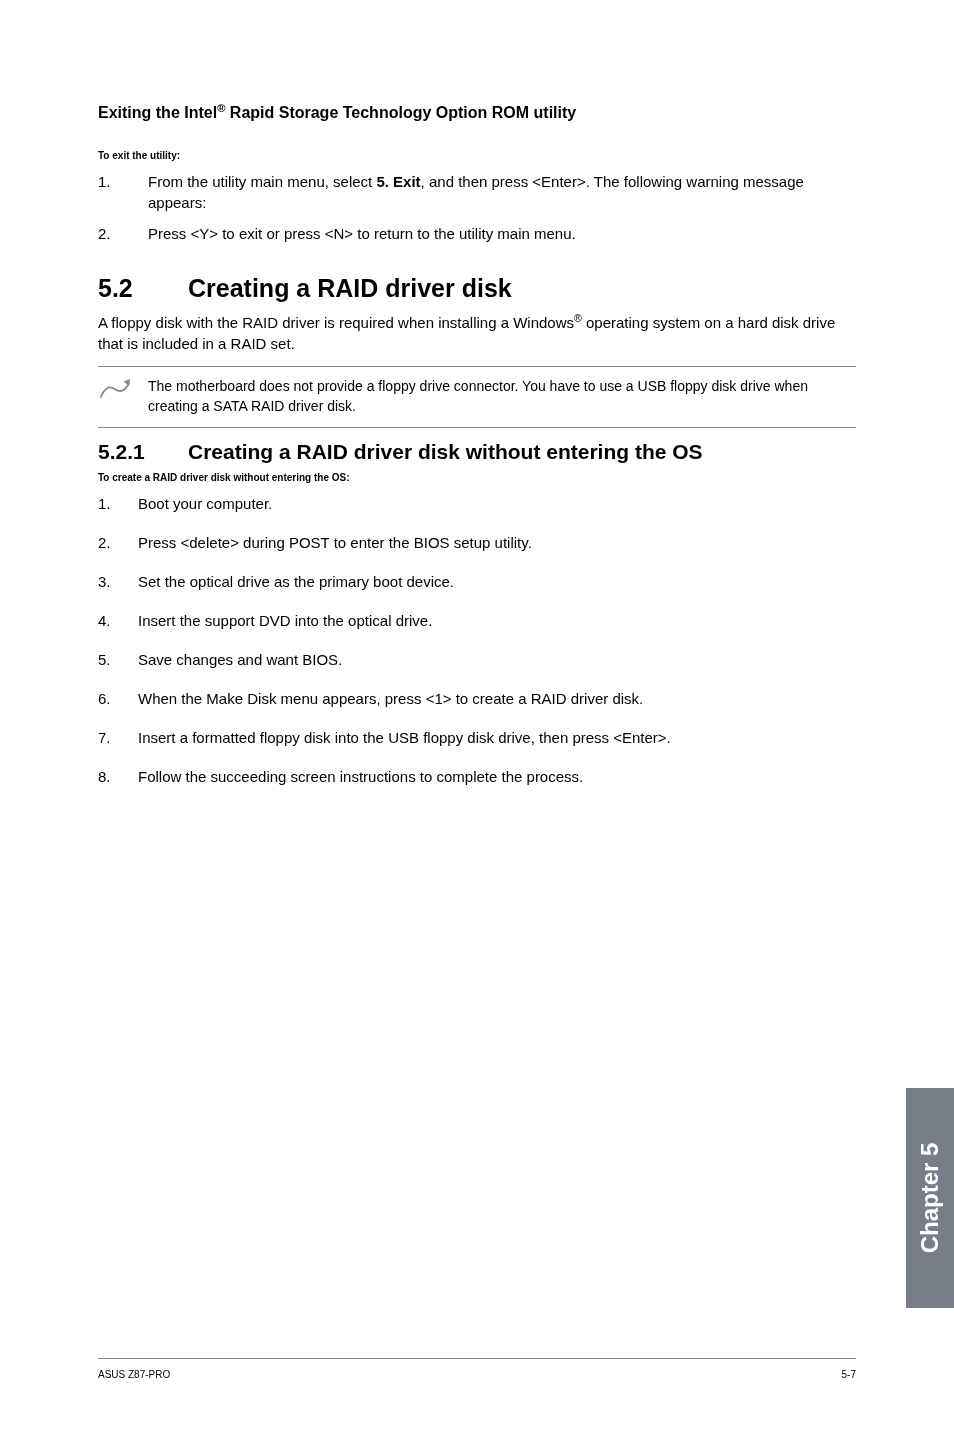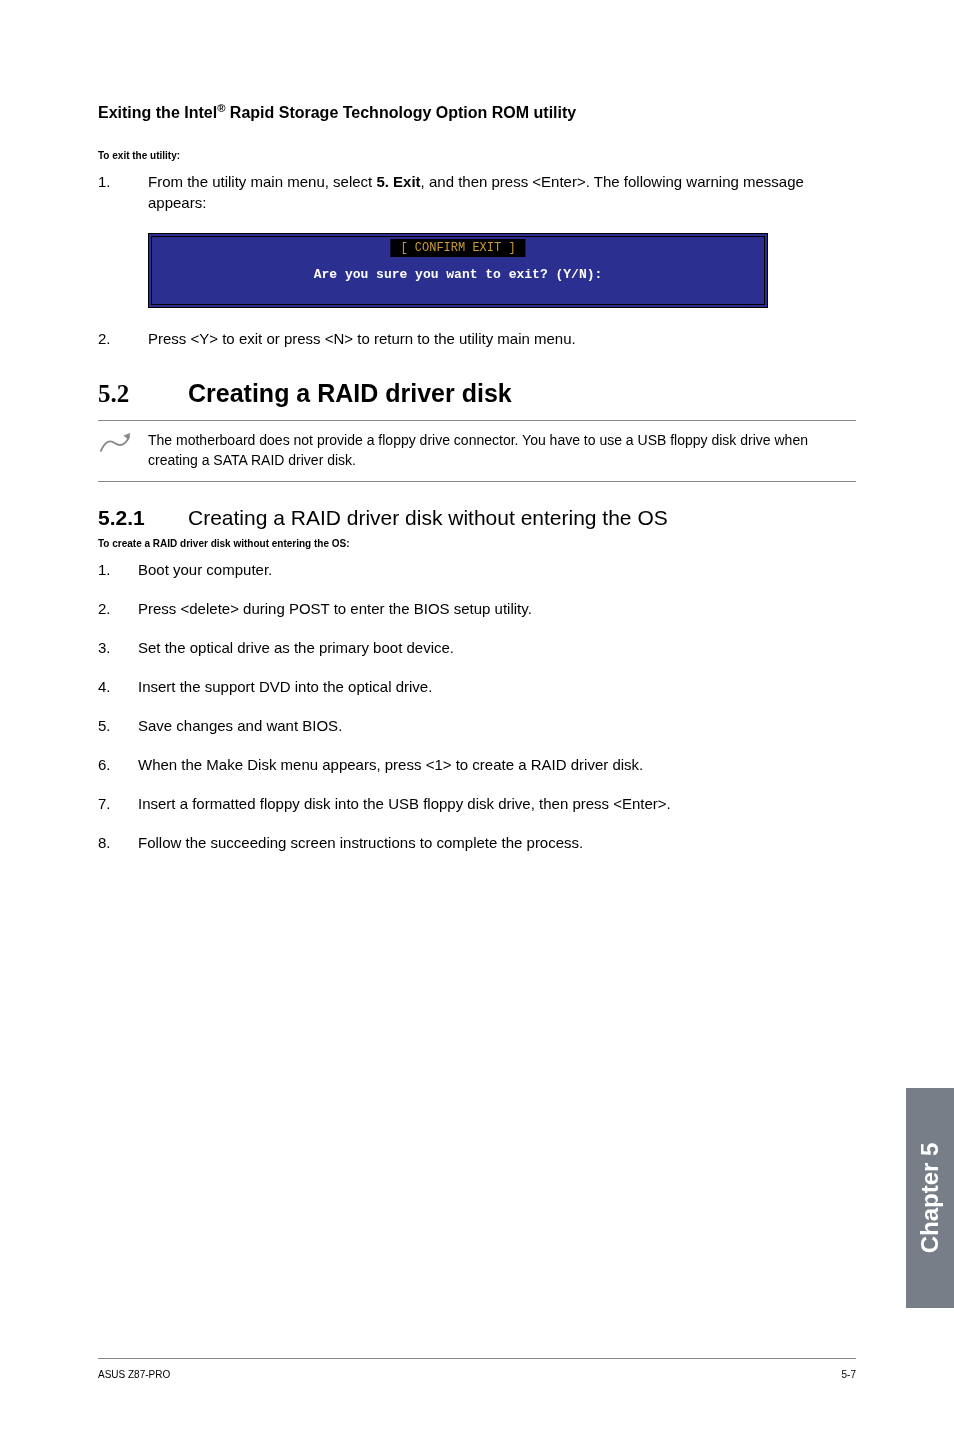--- a/index.html
+++ b/index.html
@@ -77,41 +77,40 @@
       display: flex;
       align-items: baseline;
       margin-top: 30px;
       margin-bottom: 8px;
     }
     .h2-num {
       font-size: 25px;
       font-weight: bold;
       width: 90px;
       flex-shrink: 0;
-      font-family: Liberation Serif, serif;
     }
     .h2-title {
       font-size: 25px;
       font-weight: bold;
     }
     .h3-row {
       display: flex;
       align-items: flex-start;
-      margin-top: 24px;
+      margin-top: 12px;
       margin-bottom: 8px;
     }
     .h3-num {
       font-size: 21px;
       font-weight: bold;
       width: 90px;
       flex-shrink: 0;
     }
     .h3-title {
       font-size: 21px;
-      font-weight: normal;
+      font-weight: bold;
     }
     .note-row {
       display: flex;
       border-top: 1px solid #888;
       border-bottom: 1px solid #888;
       padding: 10px 0;
       margin: 12px 0 8px 0;
     }
     .note-icon {
       width: 50px;
@@ -185,35 +184,34 @@
 
   <div class="h4">To exit the utility:</div>
 
   <div class="ol-item">
     <div class="num">1.</div>
     <div class="txt">
       <span>From the utility main menu, select </span><span class="bold">5. Exit</span><span>, and then press &lt;Enter&gt;. The following warning message appears:</span>
     </div>
   </div>
 
-  <div class="terminal-box">
-    <div class="terminal-header">[ CONFIRM EXIT ]</div>
-    <div class="terminal-line">Are you sure you want to exit? (Y/N):</div>
-  </div>
 
   <div class="ol-item">
     <div class="num">2.</div>
     <div class="txt">Press &lt;Y&gt; to exit or press &lt;N&gt; to return to the utility main menu.</div>
   </div>
 
   <div class="h2-row">
     <div class="h2-num">5.2</div>
     <div class="h2-title">Creating a RAID driver disk</div>
   </div>
 
+  <div class="para">
+    <span>A floppy disk with the RAID driver is required when installing a Windows</span><sup>®</sup><span> operating system on a hard disk drive that is included in a RAID set.</span>
+  </div>
 
   <div class="note-row">
     <div class="note-icon">
       <svg viewBox="0 0 40 26">
         <path d="M3 22 Q10 5 20 12 Q30 19 37 4" stroke="#888" stroke-width="2.2" fill="none"></path>
         <path d="M30 3 L38 0 L36 8 Z" fill="#888"></path>
       </svg>
     </div>
     <div class="note-text">The motherboard does not provide a floppy drive connector. You have to use a USB floppy disk drive when creating a SATA RAID driver disk.</div>
   </div>

